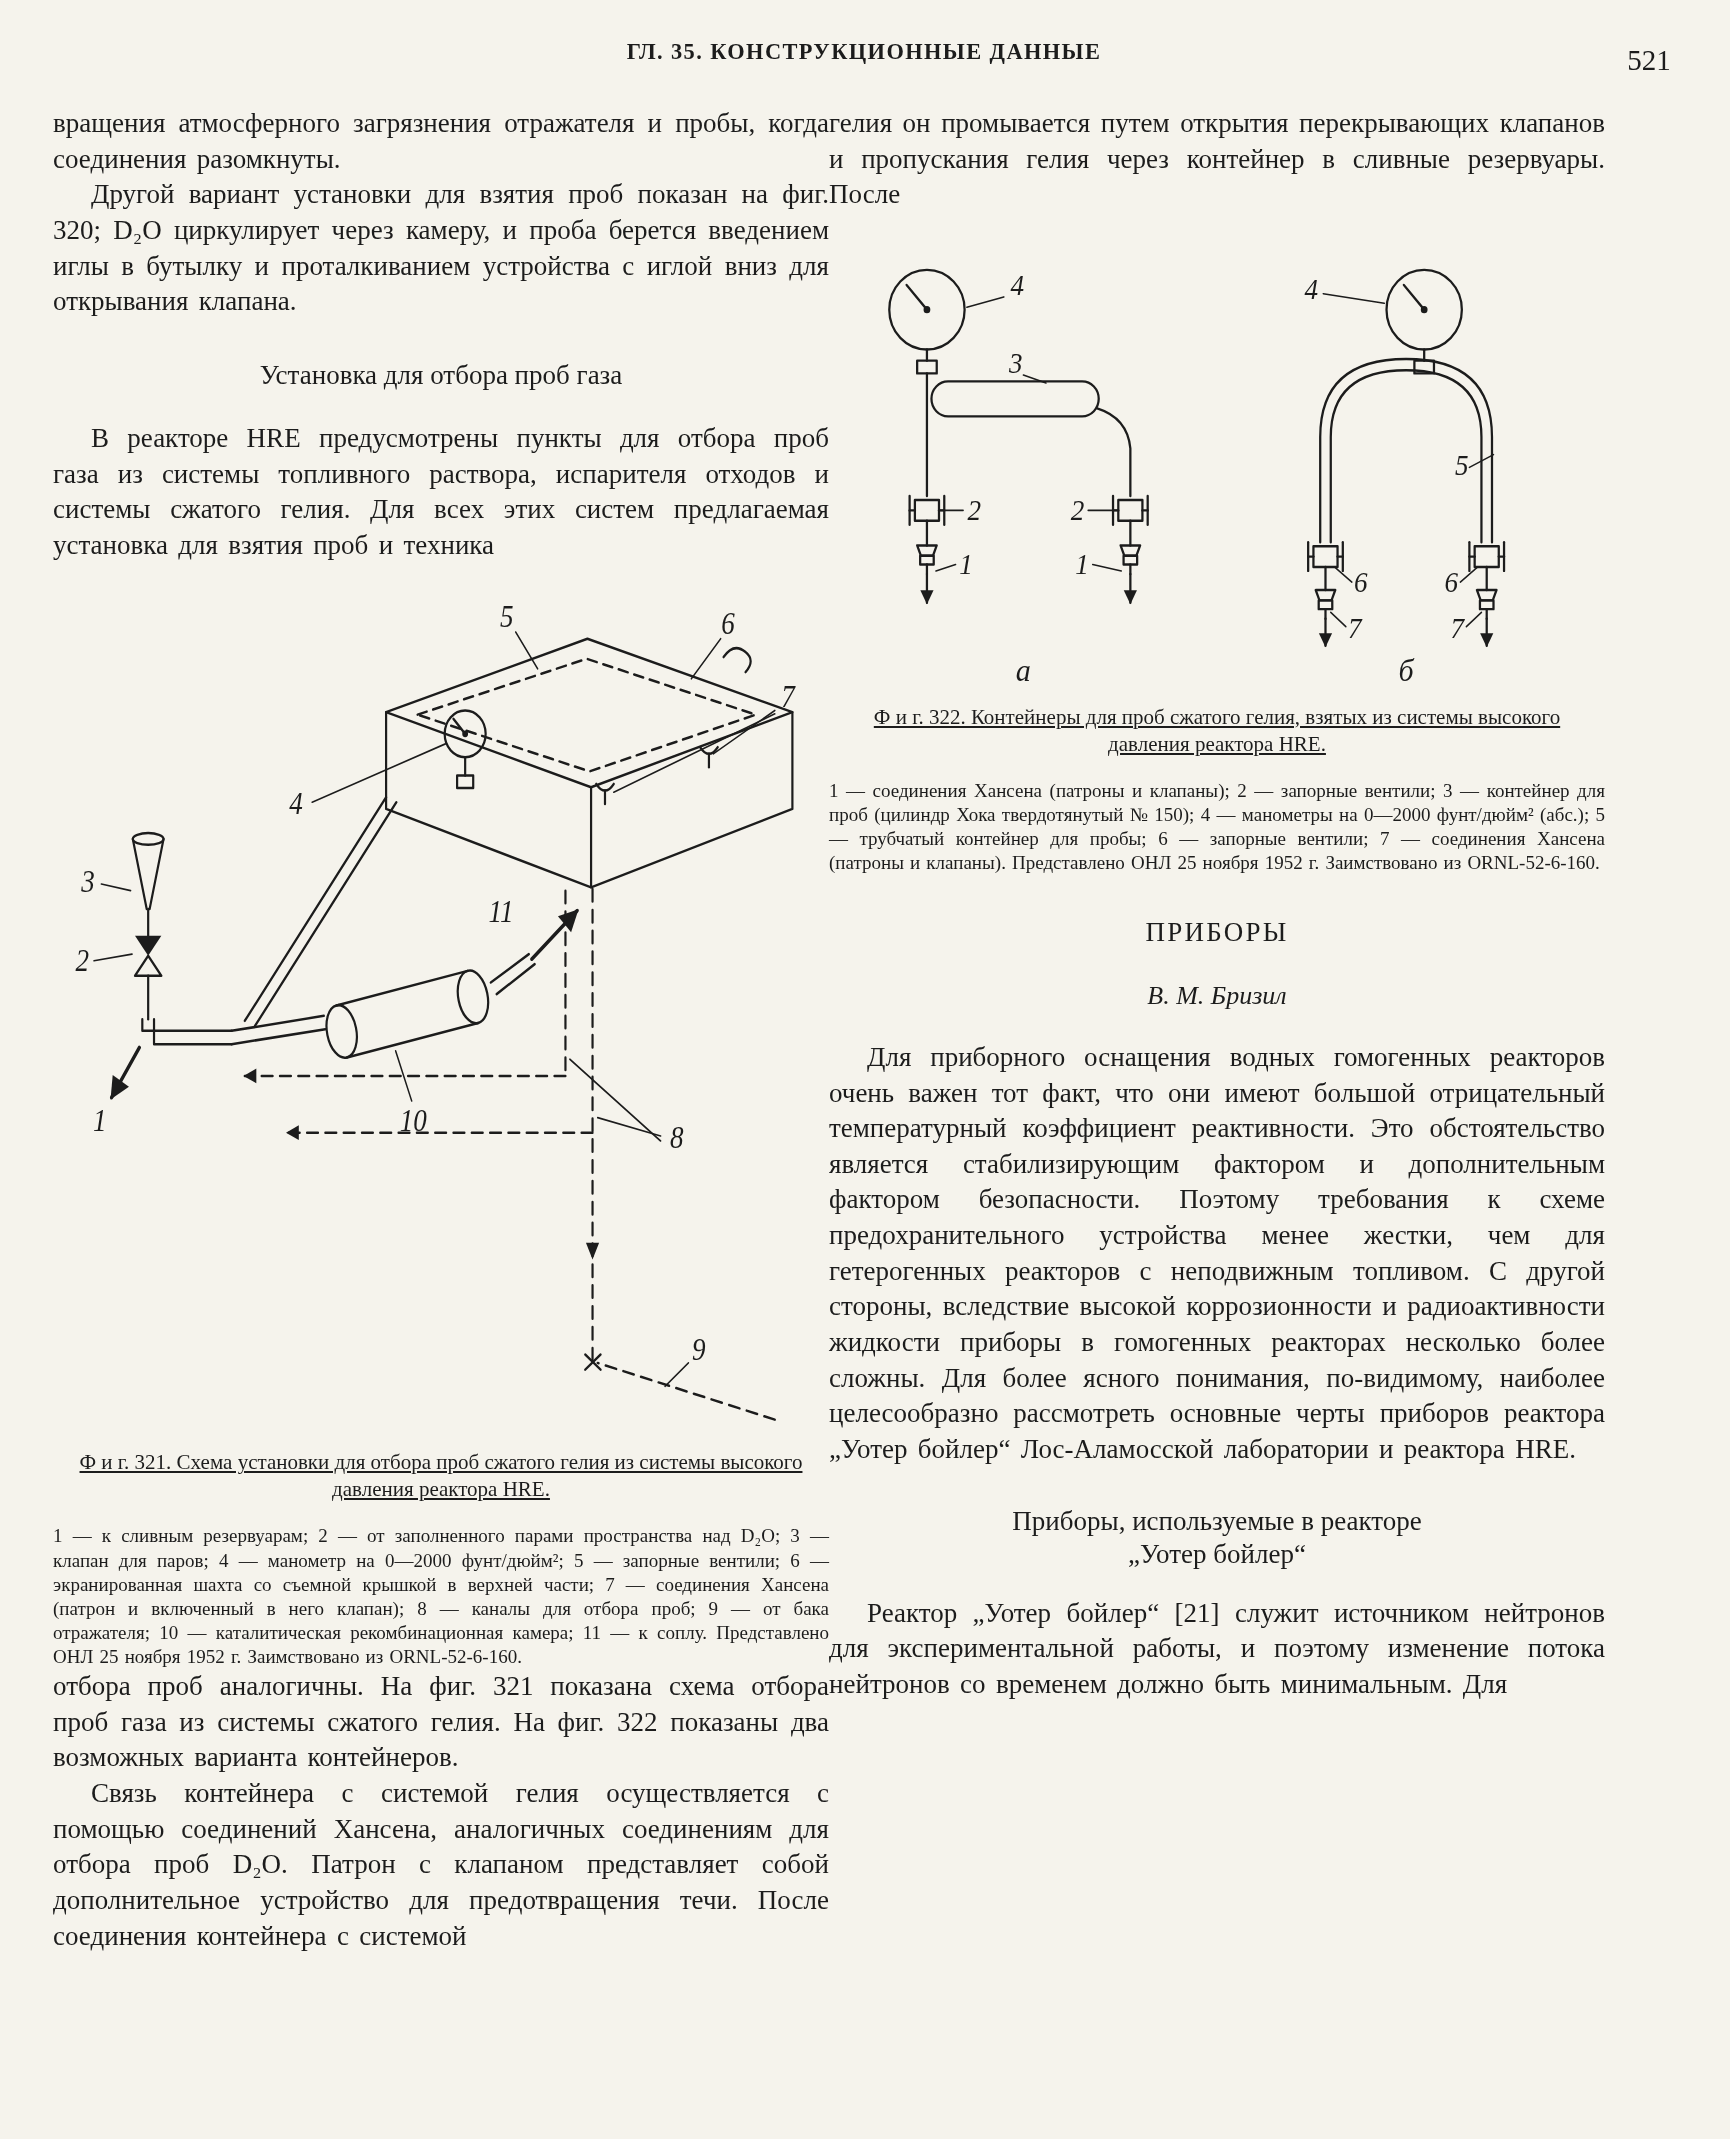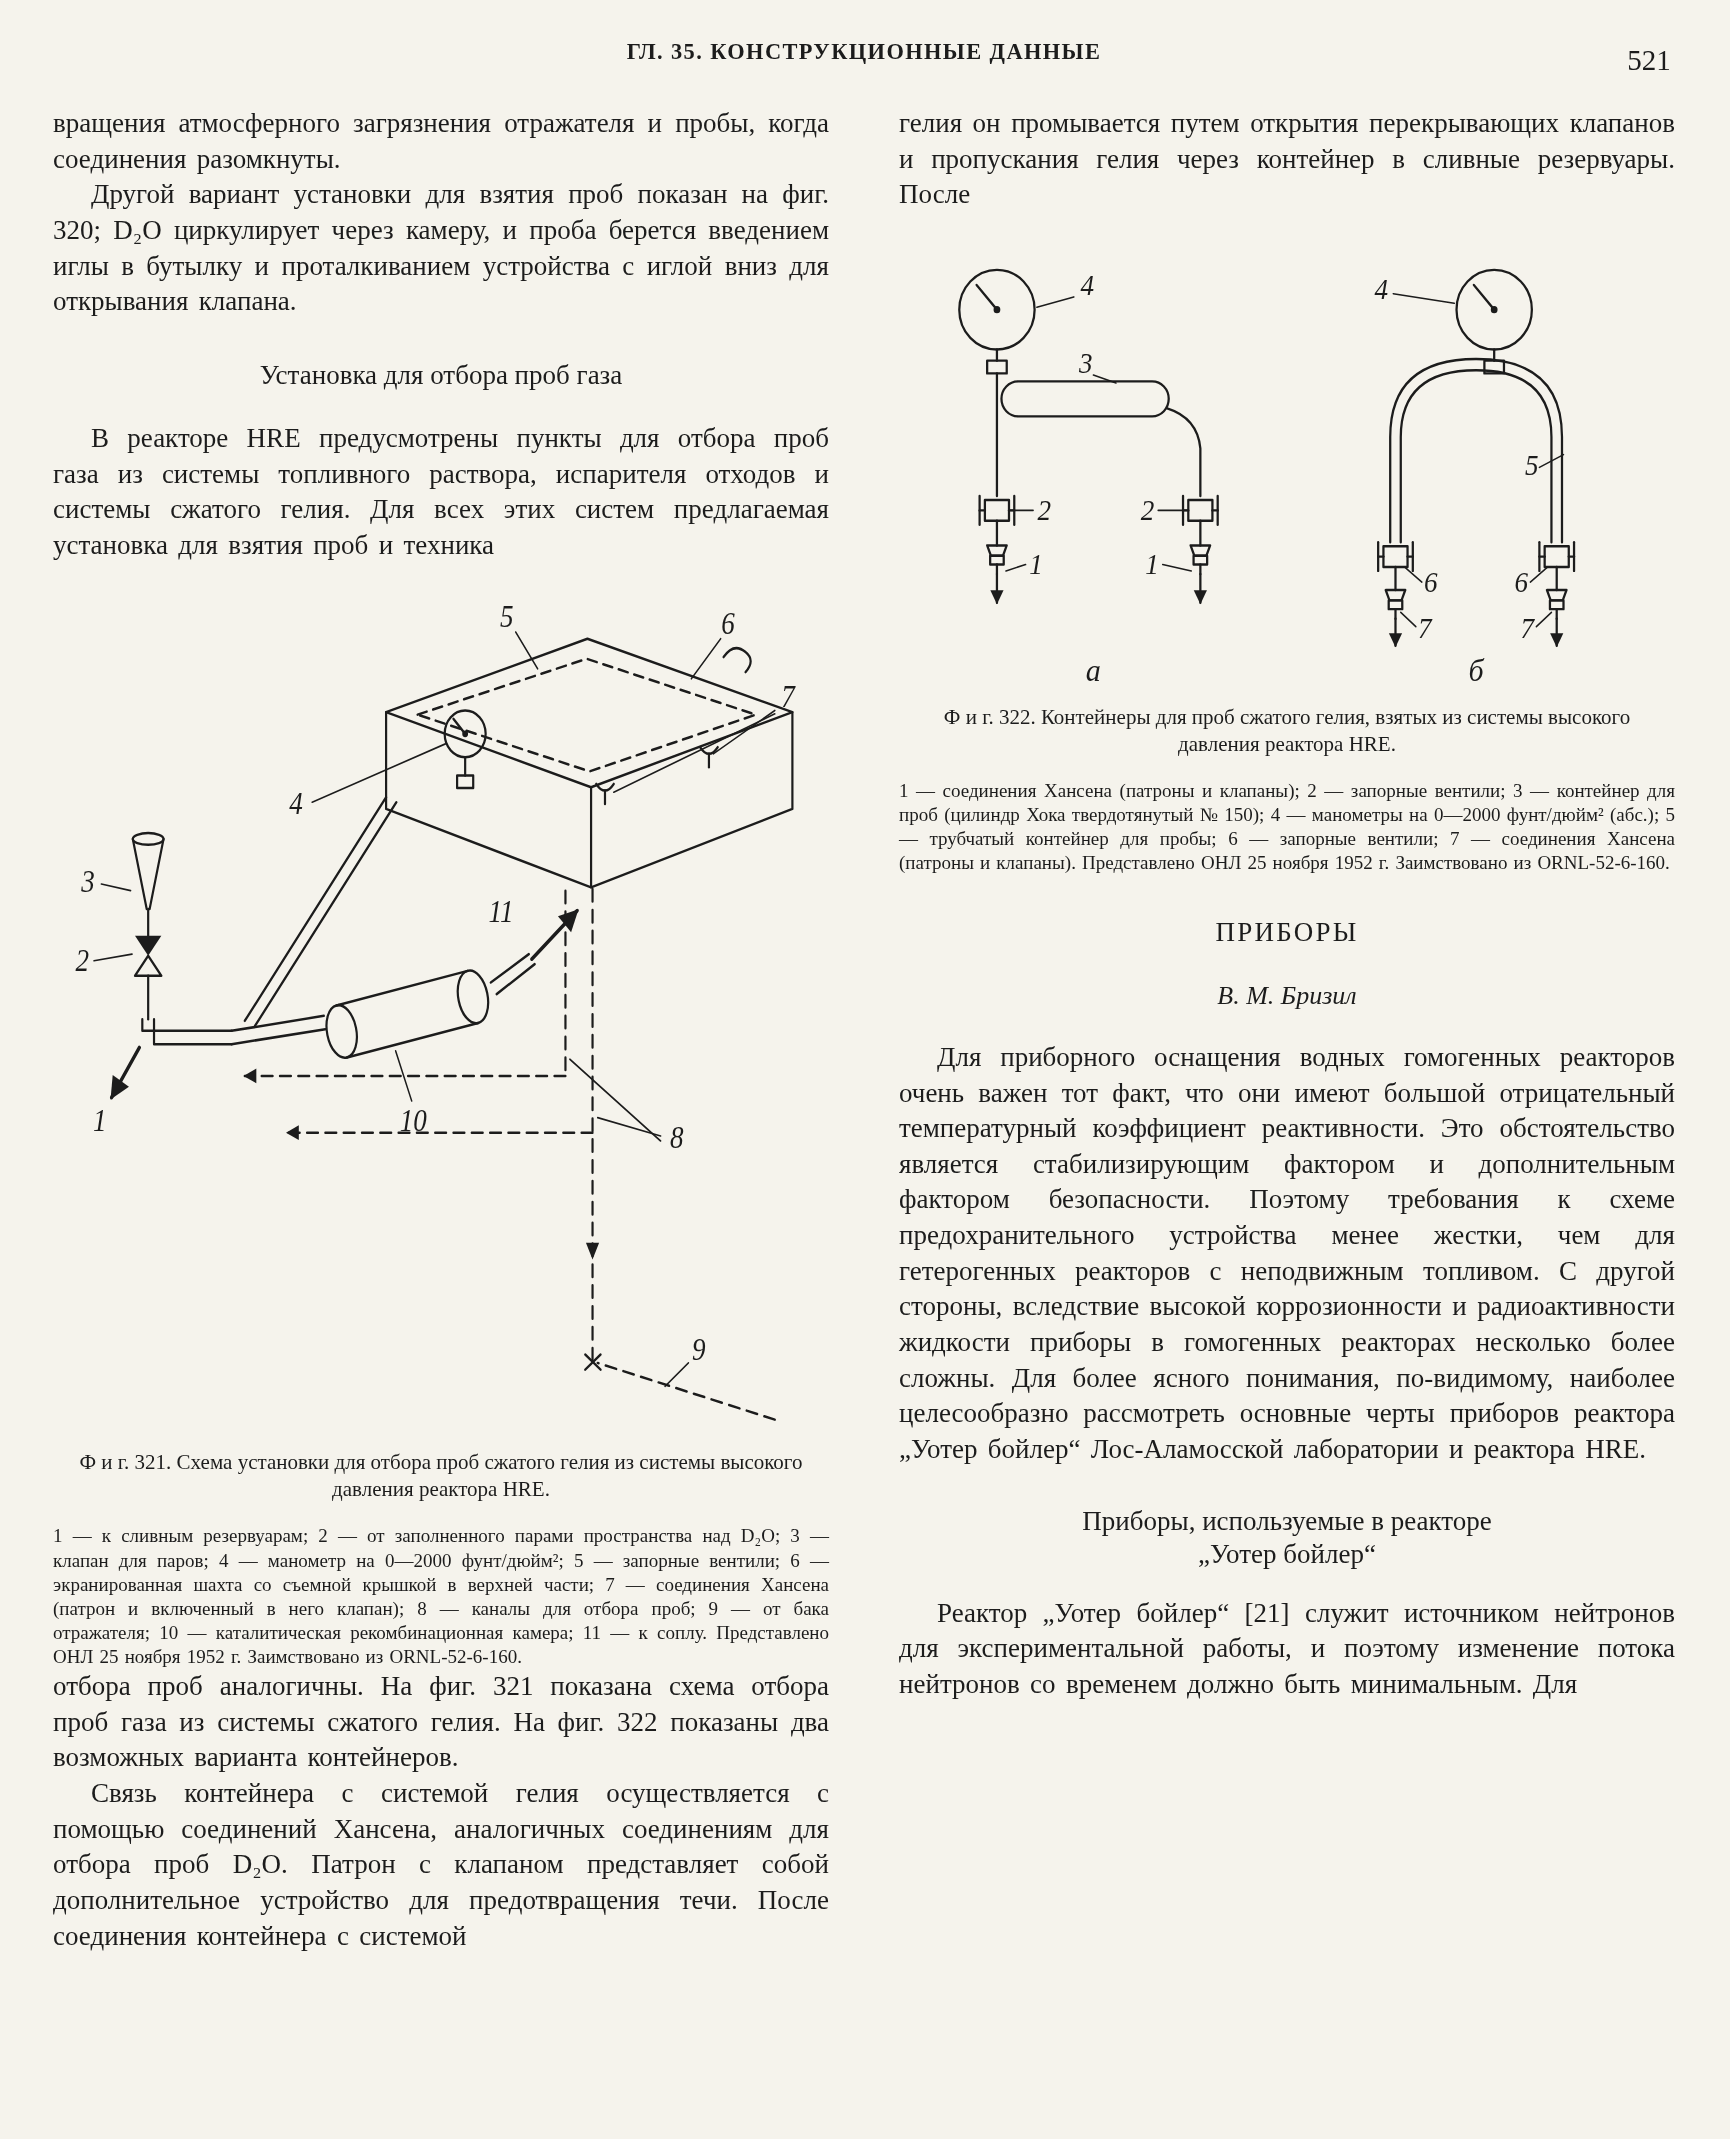--- a/index.html
+++ b/index.html
@@ -14,21 +14,21 @@
   }
   .page { position: relative; width: 100%; height: 100%; padding: 33px 56px 0 53px; border-radius: 24px; }
 
   .page-header { position: relative; height: 40px; }
   .running-title {
     text-align: center; font-weight: 700; font-size: 22.4px;
     letter-spacing: 1.4px; padding-top: 5.8px;
   }
   .page-number { position: absolute; right: 4.3px; top: 11px; font-size: 29px; }
 
-  .columns { display: flex; margin-top: 33px; justify-content: space-between; }
+  .columns { display: flex; margin-top: 33px; }
   .col { width: 776px; }
 
   p.body {
     margin: 0; font-size: 27px; line-height: 1.32;
     text-align: justify; text-indent: 38px; word-spacing: 3.6px;
   }
   p.noindent { text-indent: 0; }
 
   .section-heading {
     font-size: 27px; font-weight: 400; text-align: center;
@@ -37,21 +37,21 @@
   .section-heading.caps { letter-spacing: 2.2px; margin: 40px 0 33px; font-size: 27px; }
   .section-heading.two-line { margin: 38px 0 24.5px; }
   .section-heading.two-line div { line-height: 1.22; }
   .author-line {
     font-size: 26px; font-style: italic; text-align: center; margin: 0 0 29px;
   }
 
   figure.figure { margin: 23px 0 0; }
   .fig-svg { display: block; margin: 0 auto; }
   .caption {
-    font-size: 21px; line-height: 1.28; text-align: center; margin: 11.5px 19px 0;
+    font-size: 21px; line-height: 1.28; text-align: center; margin: 11.5px 19px 0; text-decoration: underline;
   }
   .legend {
     font-size: 19px; line-height: 1.27; text-align: justify;
     margin: 21.6px 0 0; word-spacing: 1.4px;
   }
   .after-fig { margin-top: 39px; }
 </style>
 </head>
 <body>
 

